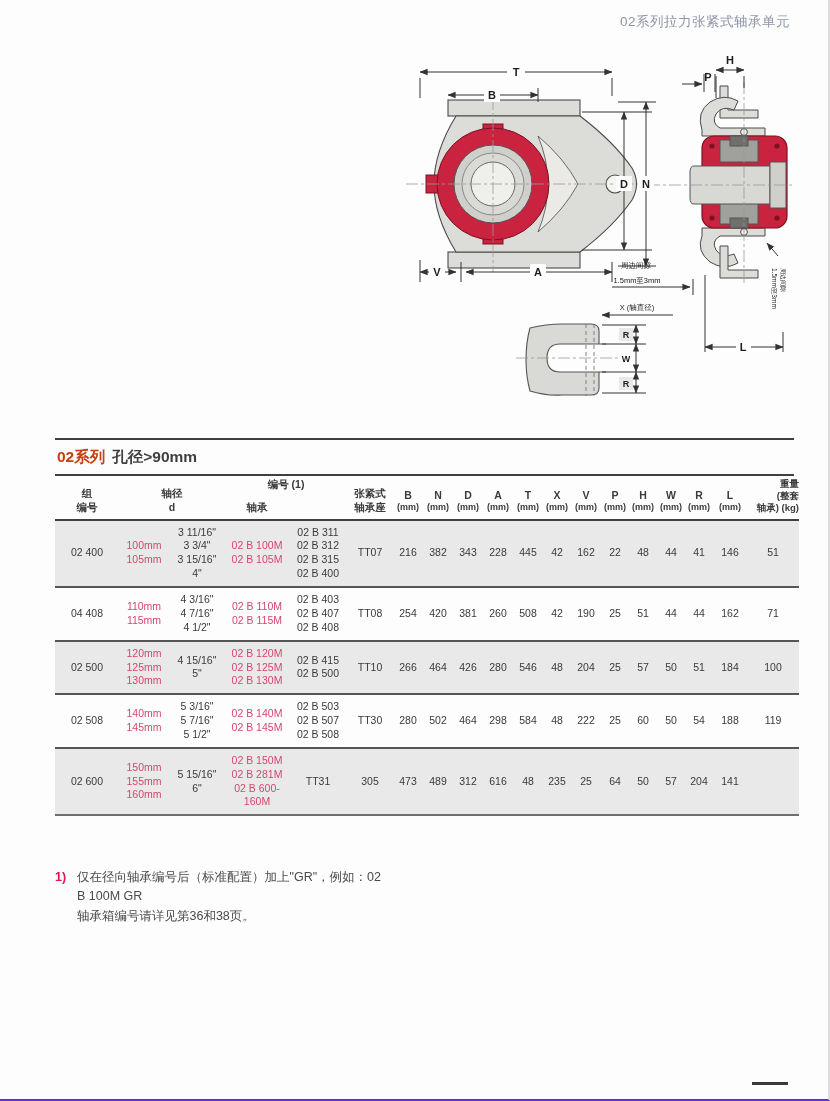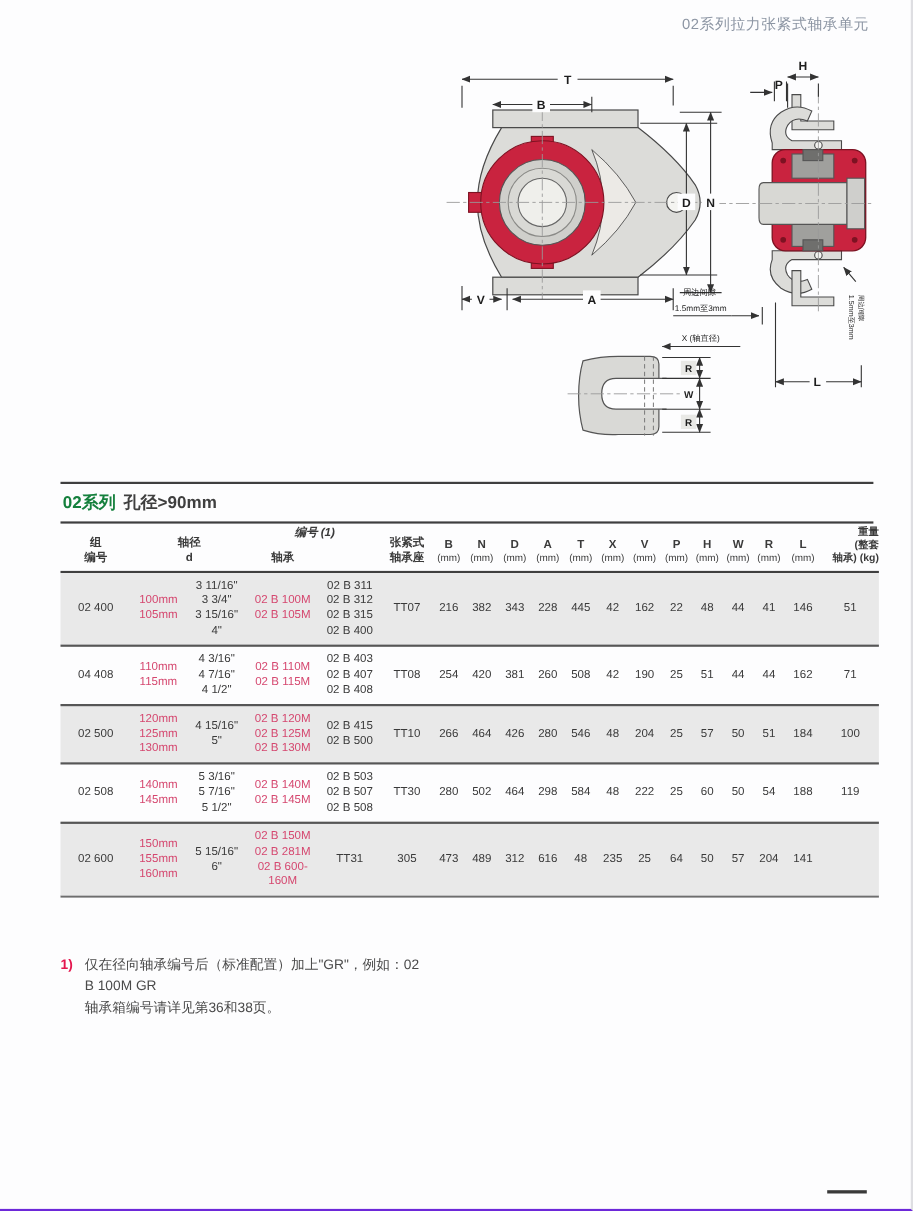--- a/index.html
+++ b/index.html
@@ -7,33 +7,33 @@
   #page{position:relative;width:830px;height:1101px;background:#fdfdfe;overflow:hidden;
         border-right:2px solid #dedee2;border-bottom:2px solid #6d28d9;box-sizing:border-box;}
   
   .doc-header{position:absolute;top:13px;right:38px;font-size:13.5px;color:#8d96a4;letter-spacing:.5px;}
   
   #drawing{position:absolute;left:388px;top:40px;}
   
   .section-bar{position:absolute;left:55px;top:438px;width:737px;
                border-top:2px solid #3f3f3f;border-bottom:2px solid #3f3f3f;
                padding:7px 0 6px 2px;font-size:15.5px;font-weight:bold;color:#3f3f3f;}
-  .section-bar .red{color:#15803d;margin-right:7px;}
+  .section-bar .red{color:#c2410c;margin-right:7px;}
   
   .tbl{position:absolute;left:55px;top:474px;width:744px;font-size:10.5px;color:#3a3a3a;}
   .gridrow{display:grid;grid-template-columns:64px 50px 56px 64px 58px 46px 30px 30px 30px 30px 30px 28px 30px 28px 28px 28px 28px 34px 52px;}
   .thead{grid-template-rows:16px auto;border-bottom:2.5px solid #3f3f3f;padding:4px 0 5px 0;}
   .th{font-weight:bold;color:#3a3a3a;text-align:center;white-space:pre-line;line-height:1.25;font-size:10.5px;}
   .h-group{grid-column:1;grid-row:1/3;align-self:end;}
   .h-shaft{grid-column:2/4;grid-row:1/3;align-self:end;text-align:center;}
-  .h-super{grid-column:4/6;grid-row:1;align-self:start;font-style:italic;}
+  .h-super{grid-column:4/6;grid-row:1;align-self:start;}
   .h-bearing{grid-column:4;grid-row:2;align-self:end;font-family:Liberation Serif, serif;}
   .h-housing{grid-column:6;grid-row:1/3;align-self:end;}
   .h-dim{grid-row:1/3;align-self:end;}
-  .h-dim .unit{display:block;font-weight:normal;font-size:9px;}
+  .h-dim .unit{display:block;font-weight:bold;font-size:9px;}
   .h-weight{grid-column:19;grid-row:1/3;align-self:end;font-size:9.5px;text-align:right;}
   .tbody .gridrow+.gridrow{border-top:2px solid #565656;}
   .tbody{border-bottom:2px solid #6e6e6e;}
   .tbody .gridrow:nth-child(odd){background:#e9e9e9;}
   .td{display:flex;align-items:center;justify-content:center;text-align:center;
       white-space:pre-line;line-height:1.32;padding:5px 0;}
   .pink{color:#d5476f;}
   
   .footnote{position:absolute;left:55px;top:868px;display:flex;font-size:12.5px;color:#4a4a4a;line-height:1.55;}
   .footnote .marker{color:#e4164e;font-weight:bold;width:22px;flex:none;}

